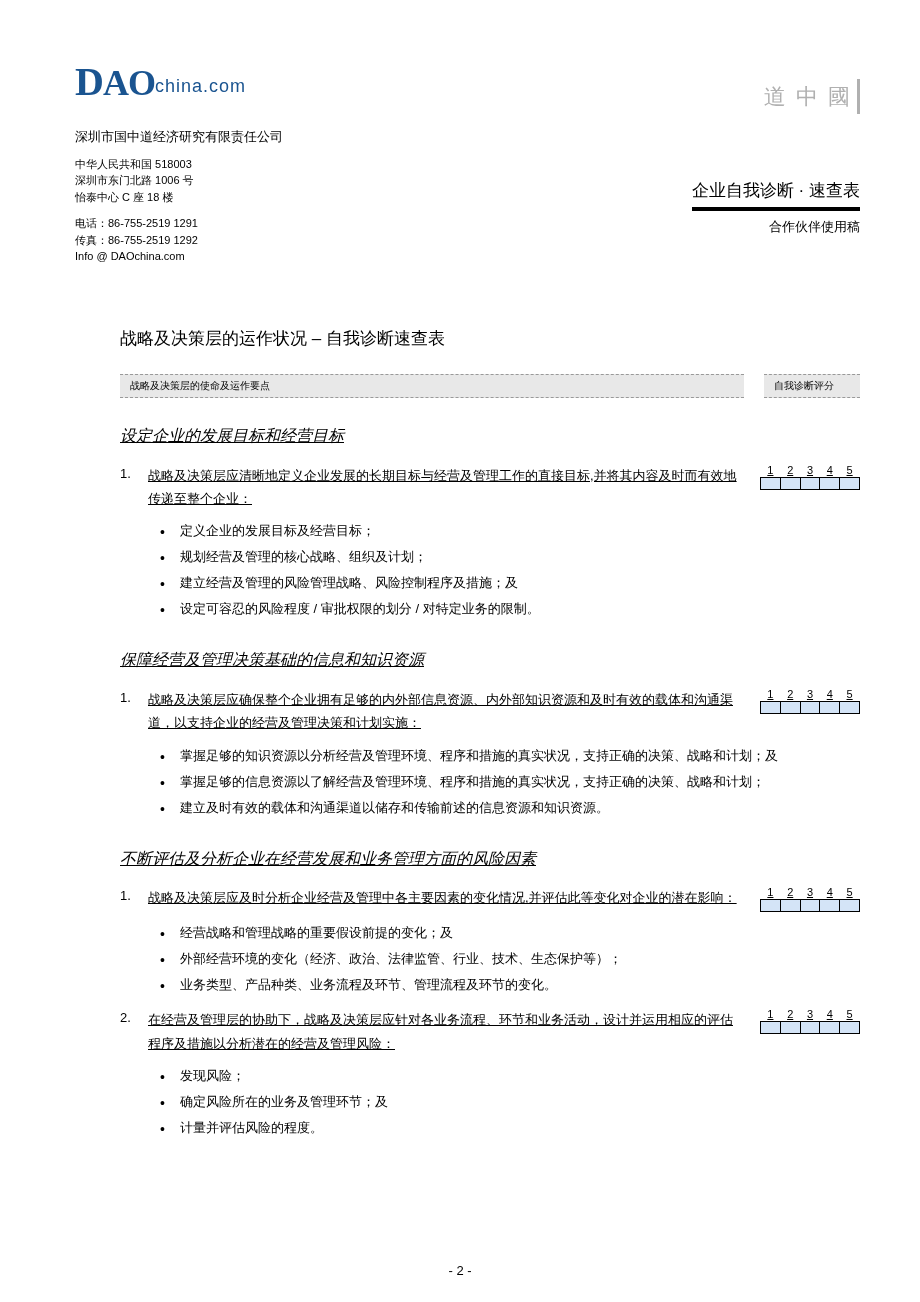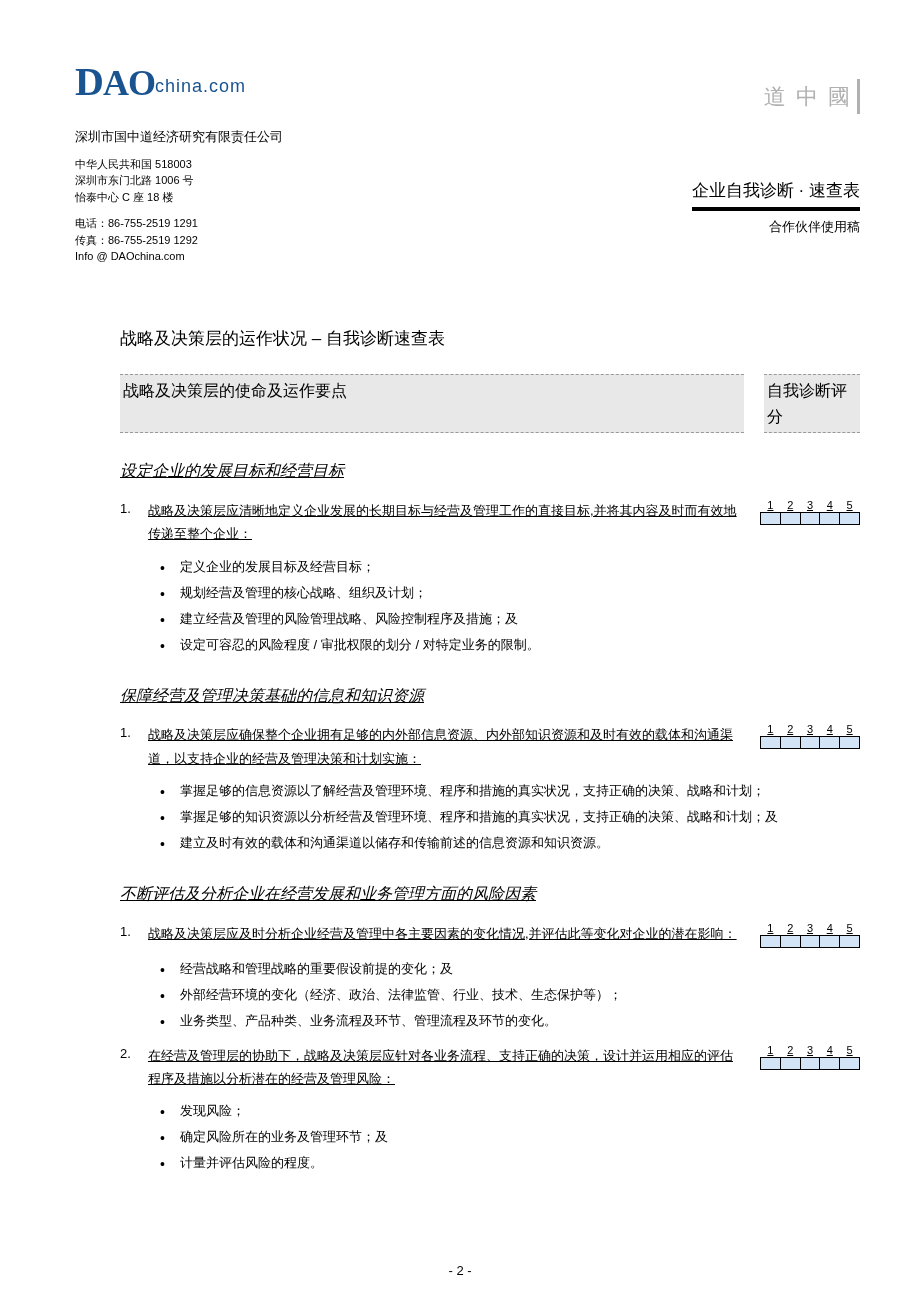--- a/index.html
+++ b/index.html
@@ -91,22 +91,22 @@
     .heading-row {
       display: flex;
       justify-content: space-between;
       align-items: stretch;
       margin-bottom: 25px;
     }
     .heading-box {
       background: #e8e8e8;
       border-top: 1px dashed #999;
       border-bottom: 1px dashed #999;
-      padding: 3px 3px;
-      font-size: 16px;
+      padding: 3px 10px;
+      font-size: 10px;
     }
     .heading-left { flex: 1; margin-right: 20px; }
     .heading-right { width: 96px; text-align: left; }
     .subsection-title {
       font-size: 16px;
       text-decoration: underline;
       margin: 25px 0 15px 0;
       font-style: italic;
     }
     .item-row {
@@ -267,22 +267,22 @@
               <td></td>
               <td></td>
               <td></td>
               <td></td>
             </tr>
       </tbody>
         </table>
     </div>
   </div>
   <ul class="sublist">
+    <li>掌握足够的知识资源以分析经营及管理环境、程序和措施的真实状况，支持正确的决策、战略和计划；及</li>
     <li>掌握足够的信息资源以了解经营及管理环境、程序和措施的真实状况，支持正确的决策、战略和计划；</li>
-    <li>掌握足够的知识资源以分析经营及管理环境、程序和措施的真实状况，支持正确的决策、战略和计划；及</li>
     <li>建立及时有效的载体和沟通渠道以储存和传输前述的信息资源和知识资源。</li>
   </ul>
 
   <div class="subsection-title">不断评估及分析企业在经营发展和业务管理方面的风险因素</div>
 
   <div class="item-row">
     <div class="item-content">
       <div class="item-num">1.</div>
       <div class="item-text">战略及决策层应及时分析企业经营及管理中各主要因素的变化情况,并评估此等变化对企业的潜在影响：</div>
     </div>
@@ -309,21 +309,21 @@
   </div>
   <ul class="sublist">
     <li>经营战略和管理战略的重要假设前提的变化；及</li>
     <li>外部经营环境的变化（经济、政治、法律监管、行业、技术、生态保护等）；</li>
     <li>业务类型、产品种类、业务流程及环节、管理流程及环节的变化。</li>
   </ul>
 
   <div class="item-row">
     <div class="item-content">
       <div class="item-num">2.</div>
-      <div class="item-text">在经营及管理层的协助下，战略及决策层应针对各业务流程、支持正确的决策，设计并运用相应的评估程序及措施以分析潜在的经营及管理风险：</div>
+      <div class="item-text">在经营及管理层的协助下，战略及决策层应针对各业务流程、环节和业务活动，设计并运用相应的评估程序及措施以分析潜在的经营及管理风险：</div>
     </div>
     <div class="score-box">
       <table class="score-table">
         <tbody>
             <tr class="hdr">
               <td>1</td>
               <td>2</td>
               <td>3</td>
               <td>4</td>
               <td>5</td>

